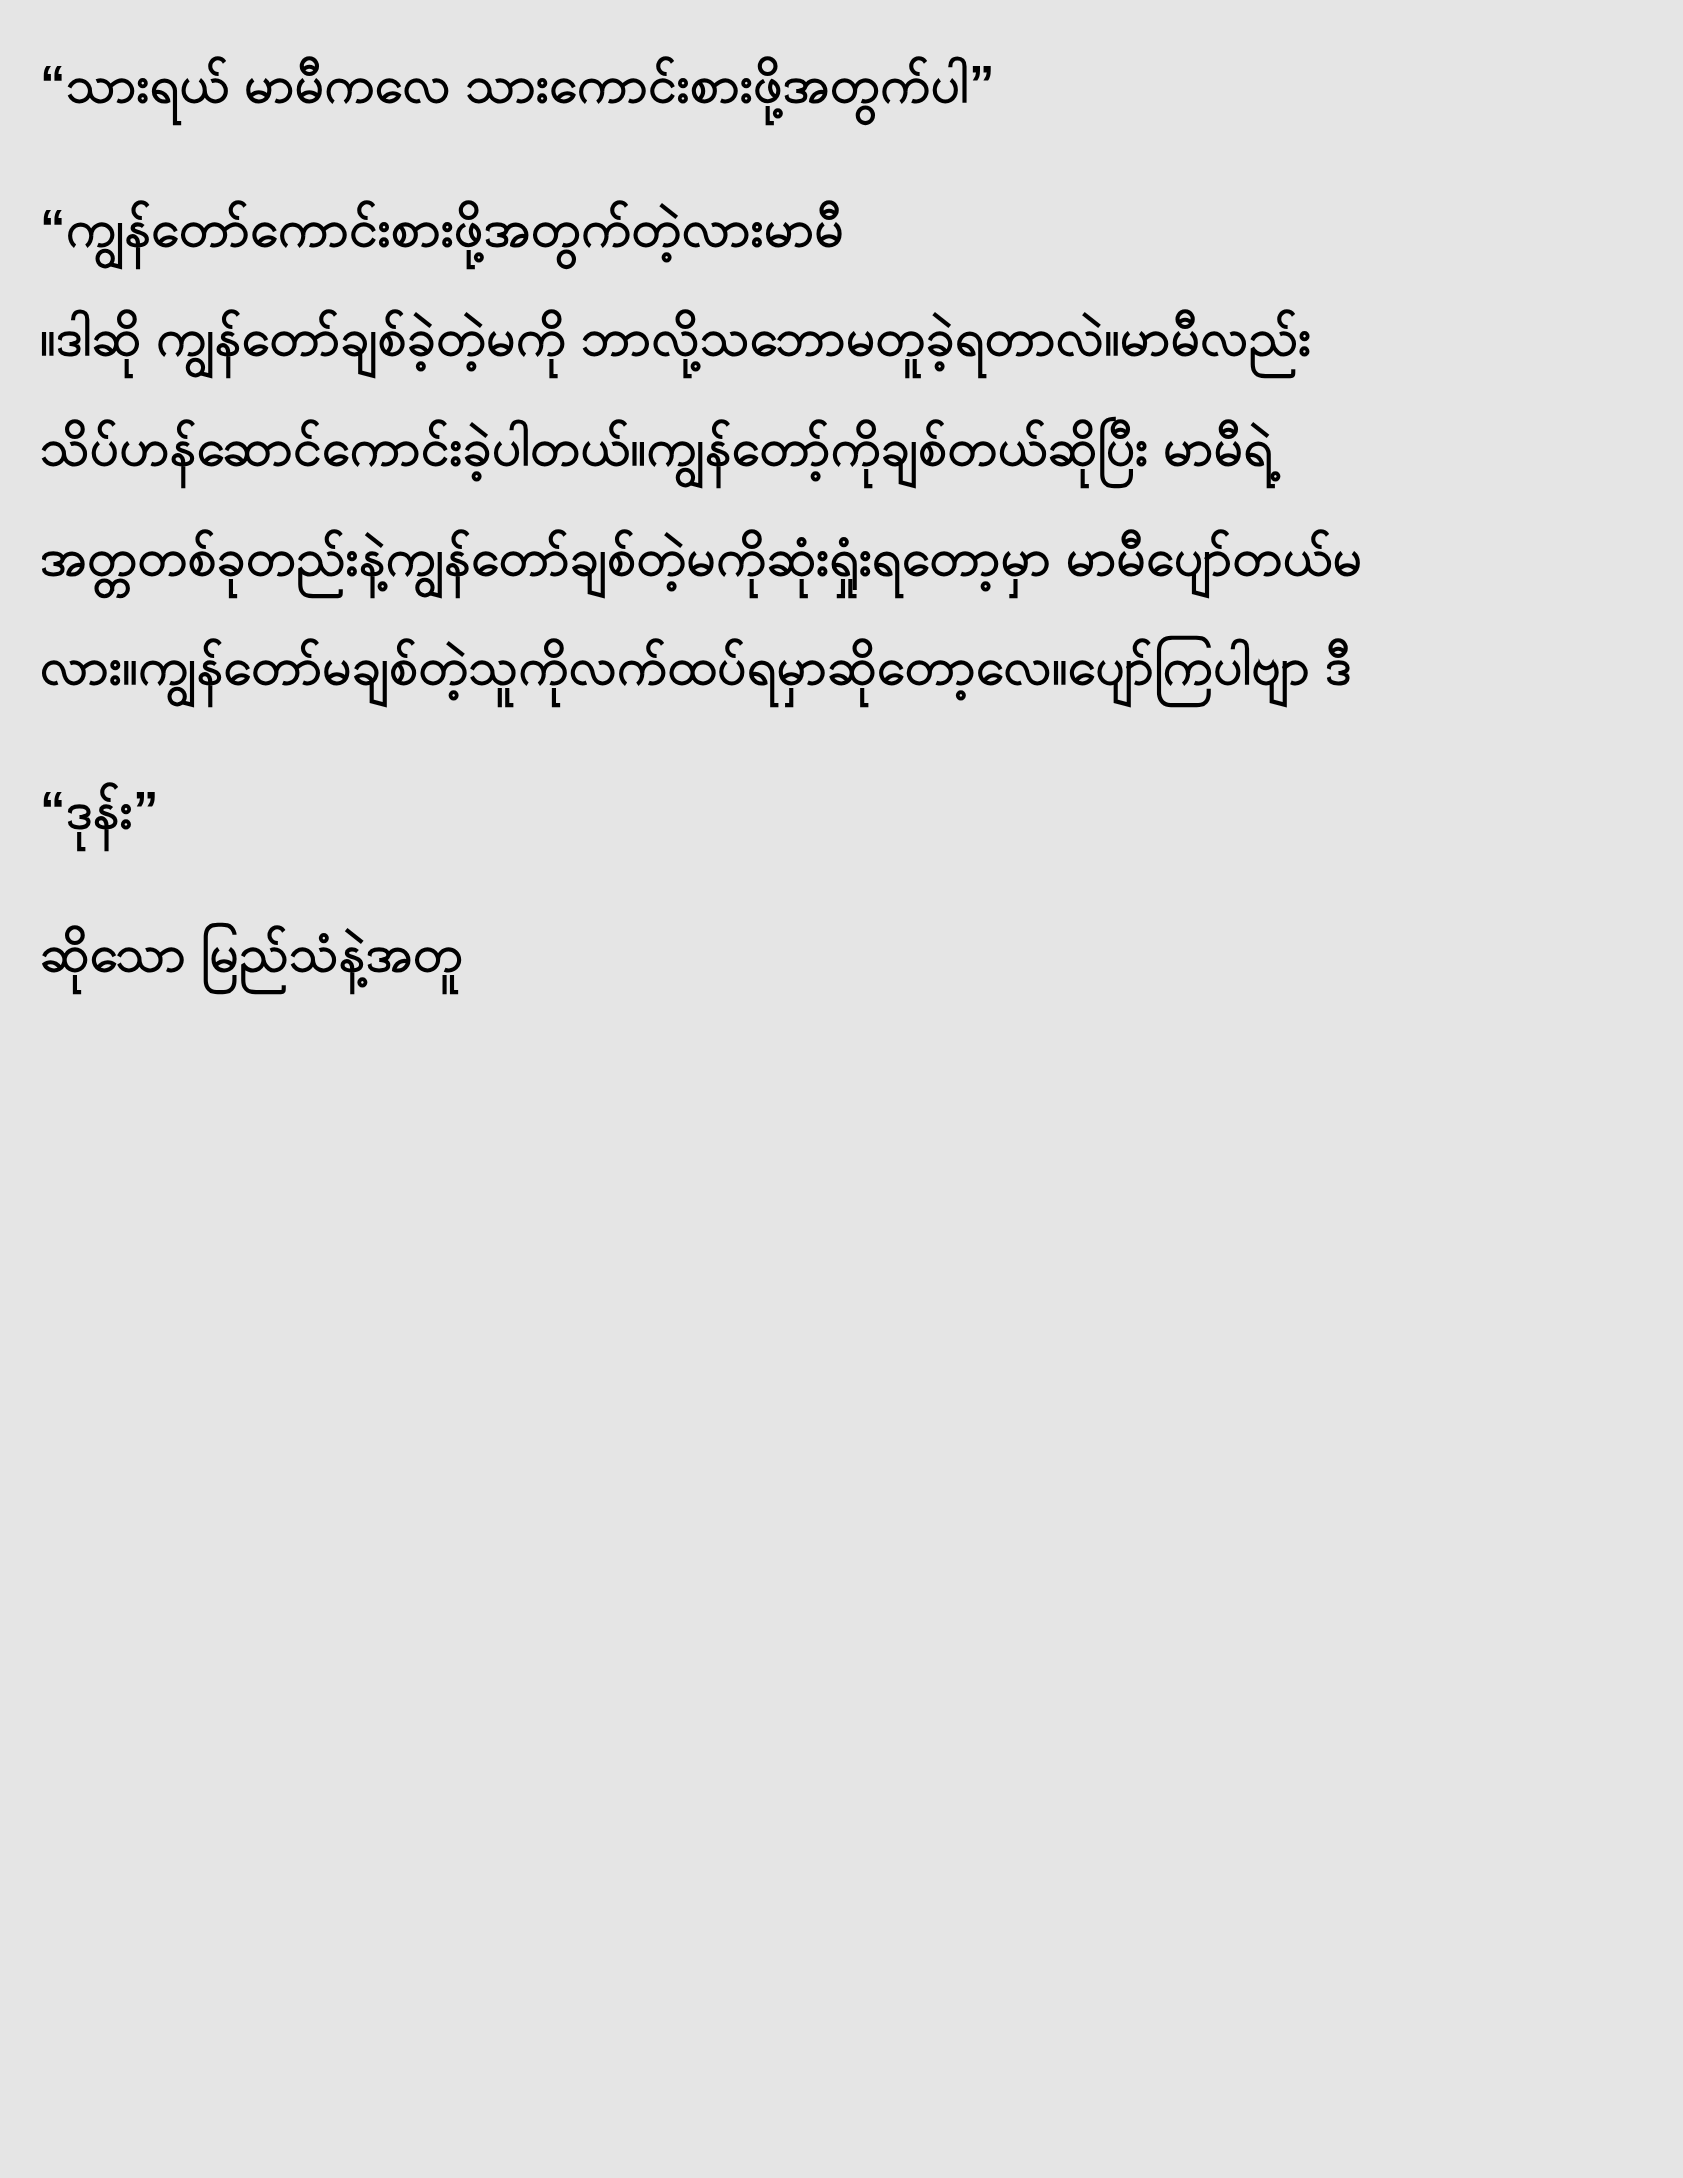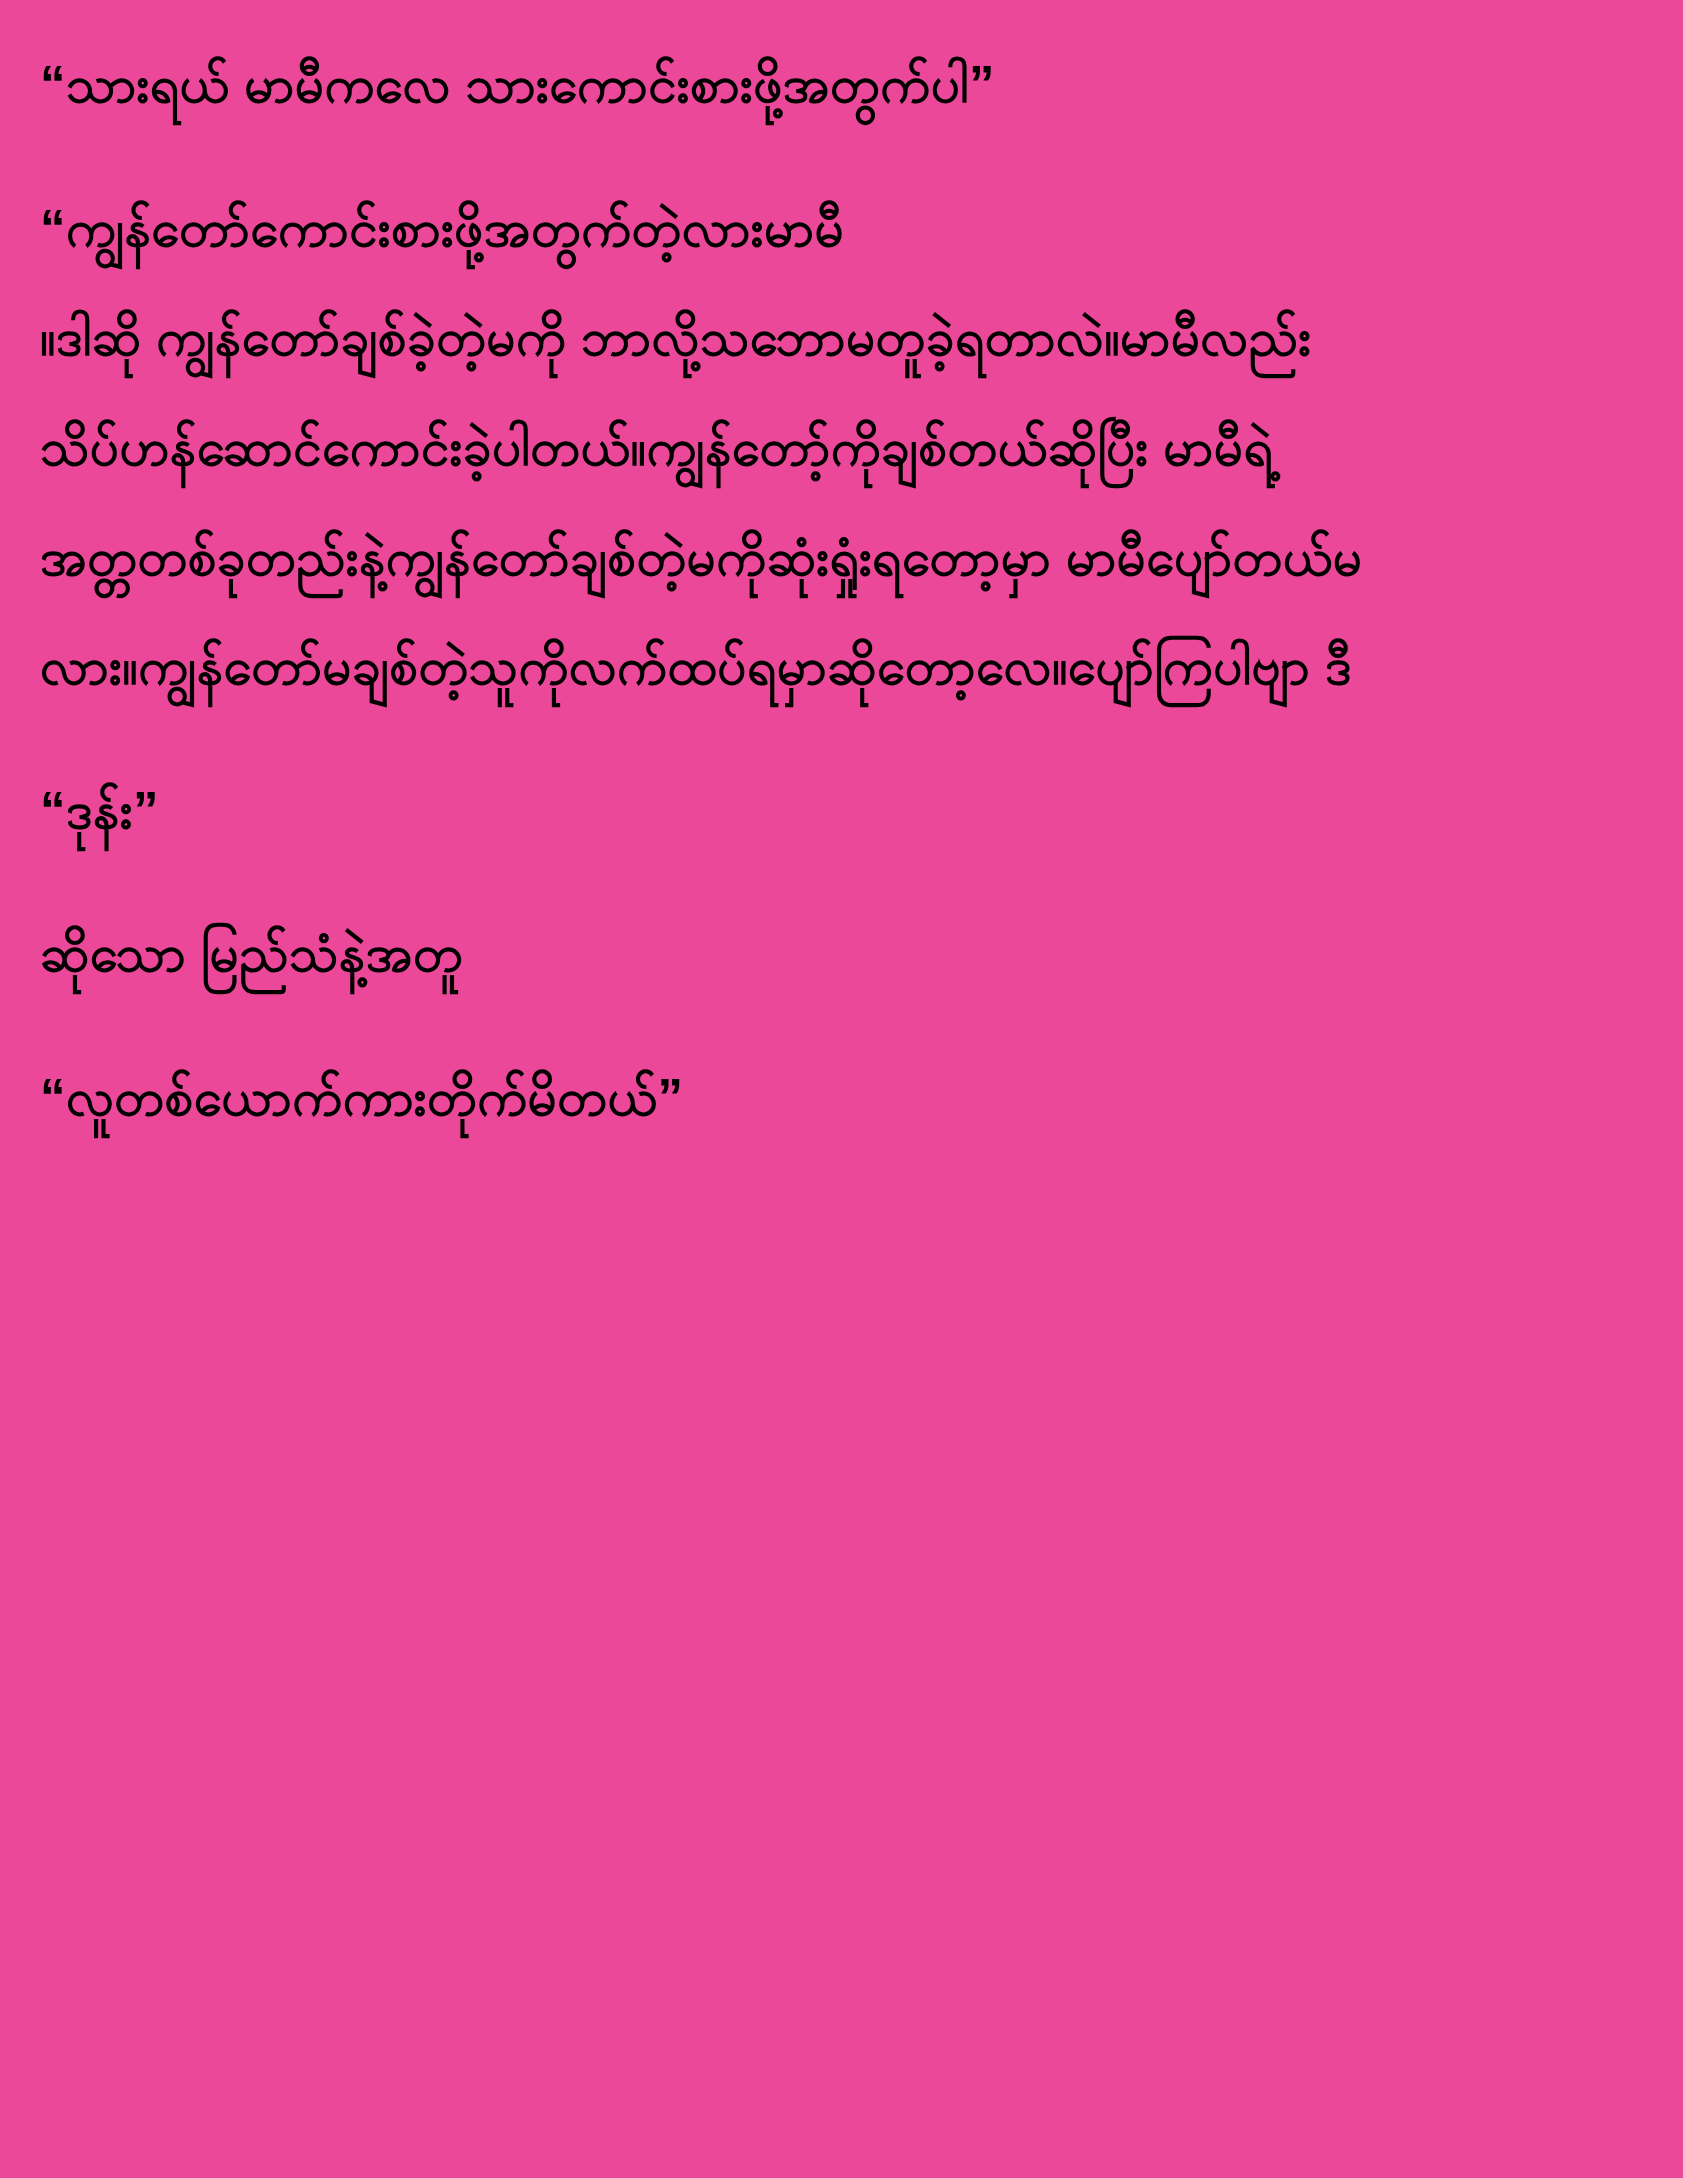--- a/index.html
+++ b/index.html
@@ -12,21 +12,21 @@
     height: 2178px;
     box-sizing: border-box;
     overflow: hidden;
     font-family: "Liberation Sans", "DejaVu Sans", sans-serif;
   }
   .page {
     box-sizing: border-box;
     width: 1683px;
     height: 2178px;
     padding: 30px 40px 0 40px;
-    background: #ec4899;
+    background: #e5e5e5;
     color: #000000;
   }
   .para {
     margin: 0 0 34px 0;
     font-size: 51px;
     font-weight: 600;
     line-height: 2.15;
     color: #000000;
     white-space: pre-line;
     letter-spacing: 0.5px;
@@ -37,15 +37,14 @@
 
 <div class="page">
   <p class="para">“သားရယ် မာမီကလေ သားကောင်းစားဖို့အတွက်ပါ”</p>
   <p class="para">“ကျွန်တော်ကောင်းစားဖို့အတွက်တဲ့လားမာမီ
 ။ဒါဆို ကျွန်တော်ချစ်ခဲ့တဲ့မကို ဘာလို့သဘောမတူခဲ့ရတာလဲ။မာမီလည်း
 သိပ်ဟန်ဆောင်ကောင်းခဲ့ပါတယ်။ကျွန်တော့်ကိုချစ်တယ်ဆိုပြီး မာမီရဲ့
 အတ္တတစ်ခုတည်းနဲ့ကျွန်တော်ချစ်တဲ့မကိုဆုံးရှုံးရတော့မှာ မာမီပျော်တယ်မ
 လား။ကျွန်တော်မချစ်တဲ့သူကိုလက်ထပ်ရမှာဆိုတော့လေ။ပျော်ကြပါဗျာ ဒီ</p>
   <p class="para">“ဒုန်း”</p>
   <p class="para">ဆိုသော မြည်သံနဲ့အတူ</p>
-  <p class="para">“လူတစ်ယောက်ကားတိုက်မိတယ်”</p>
 </div>
 
 
 </body></html>

